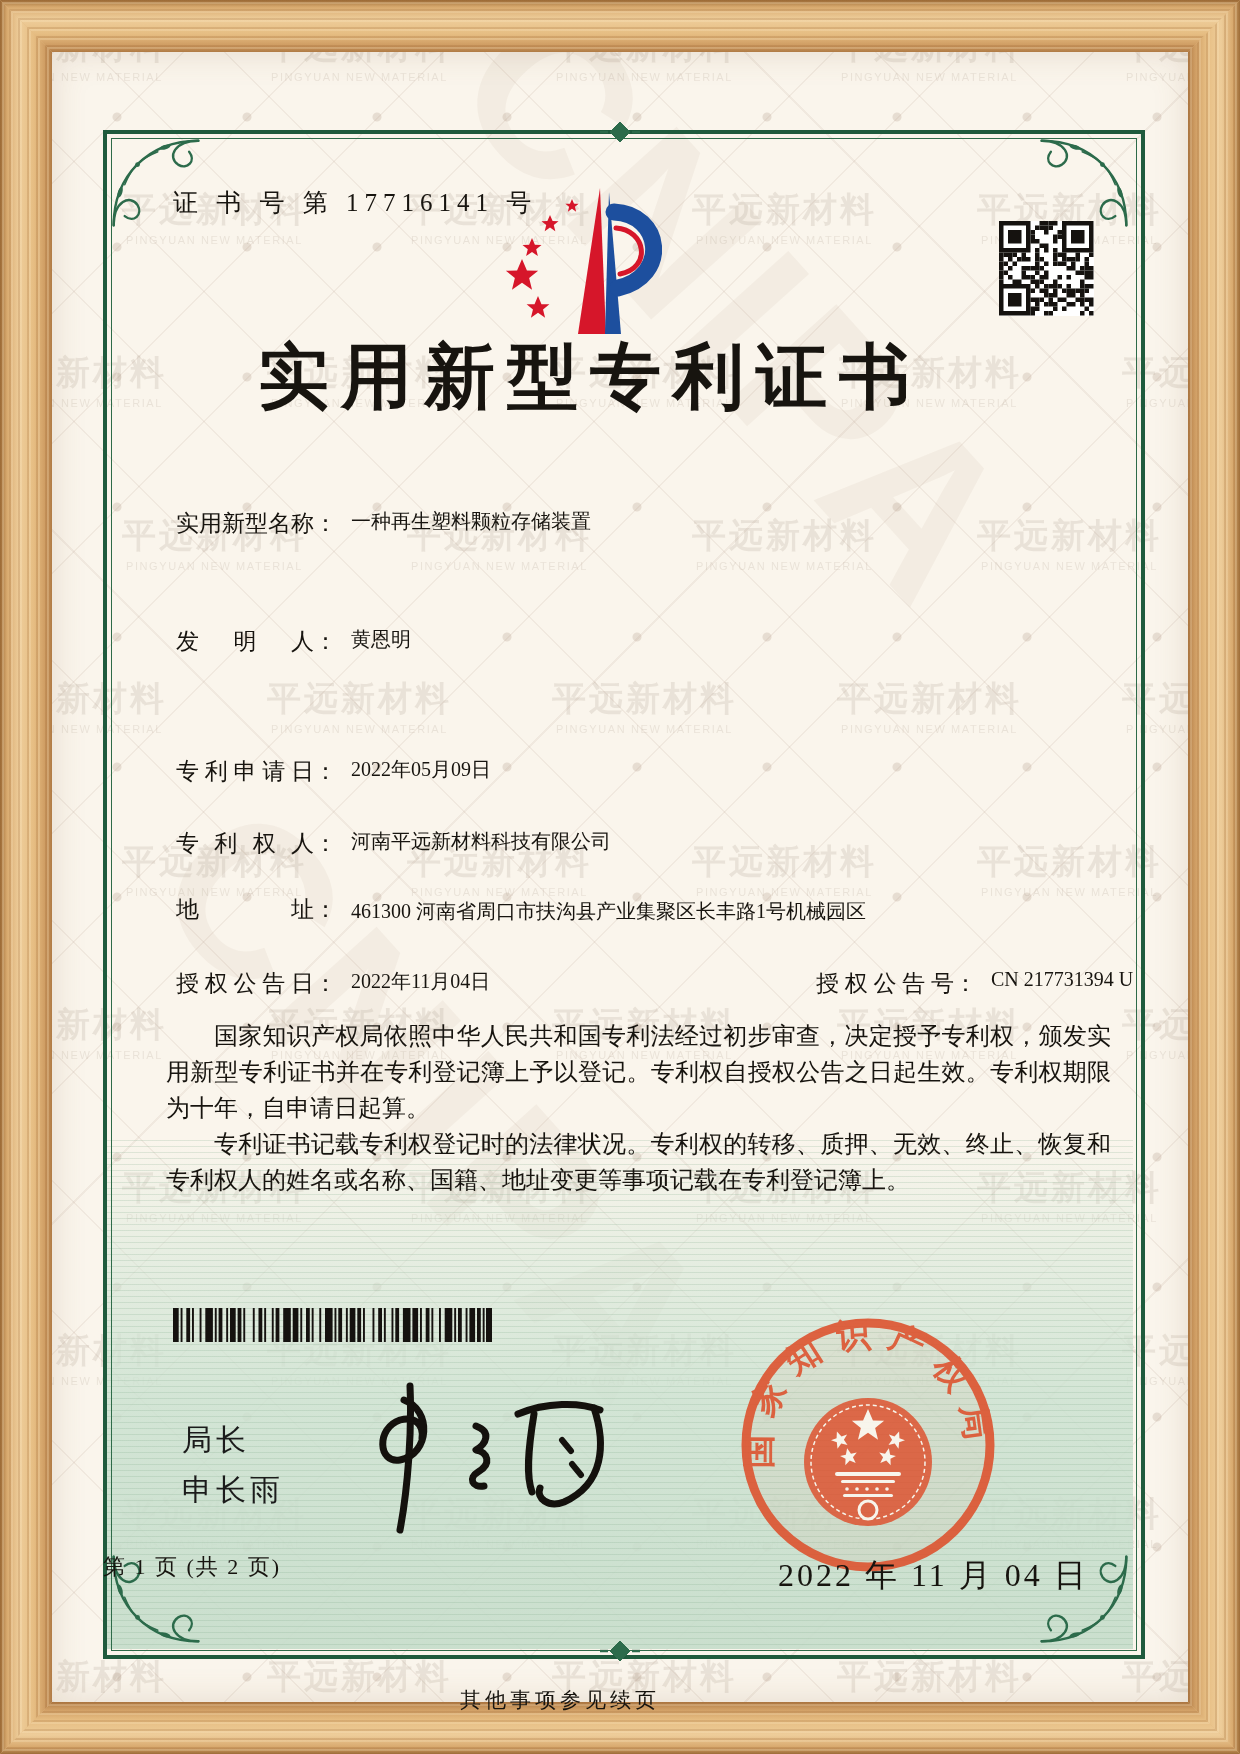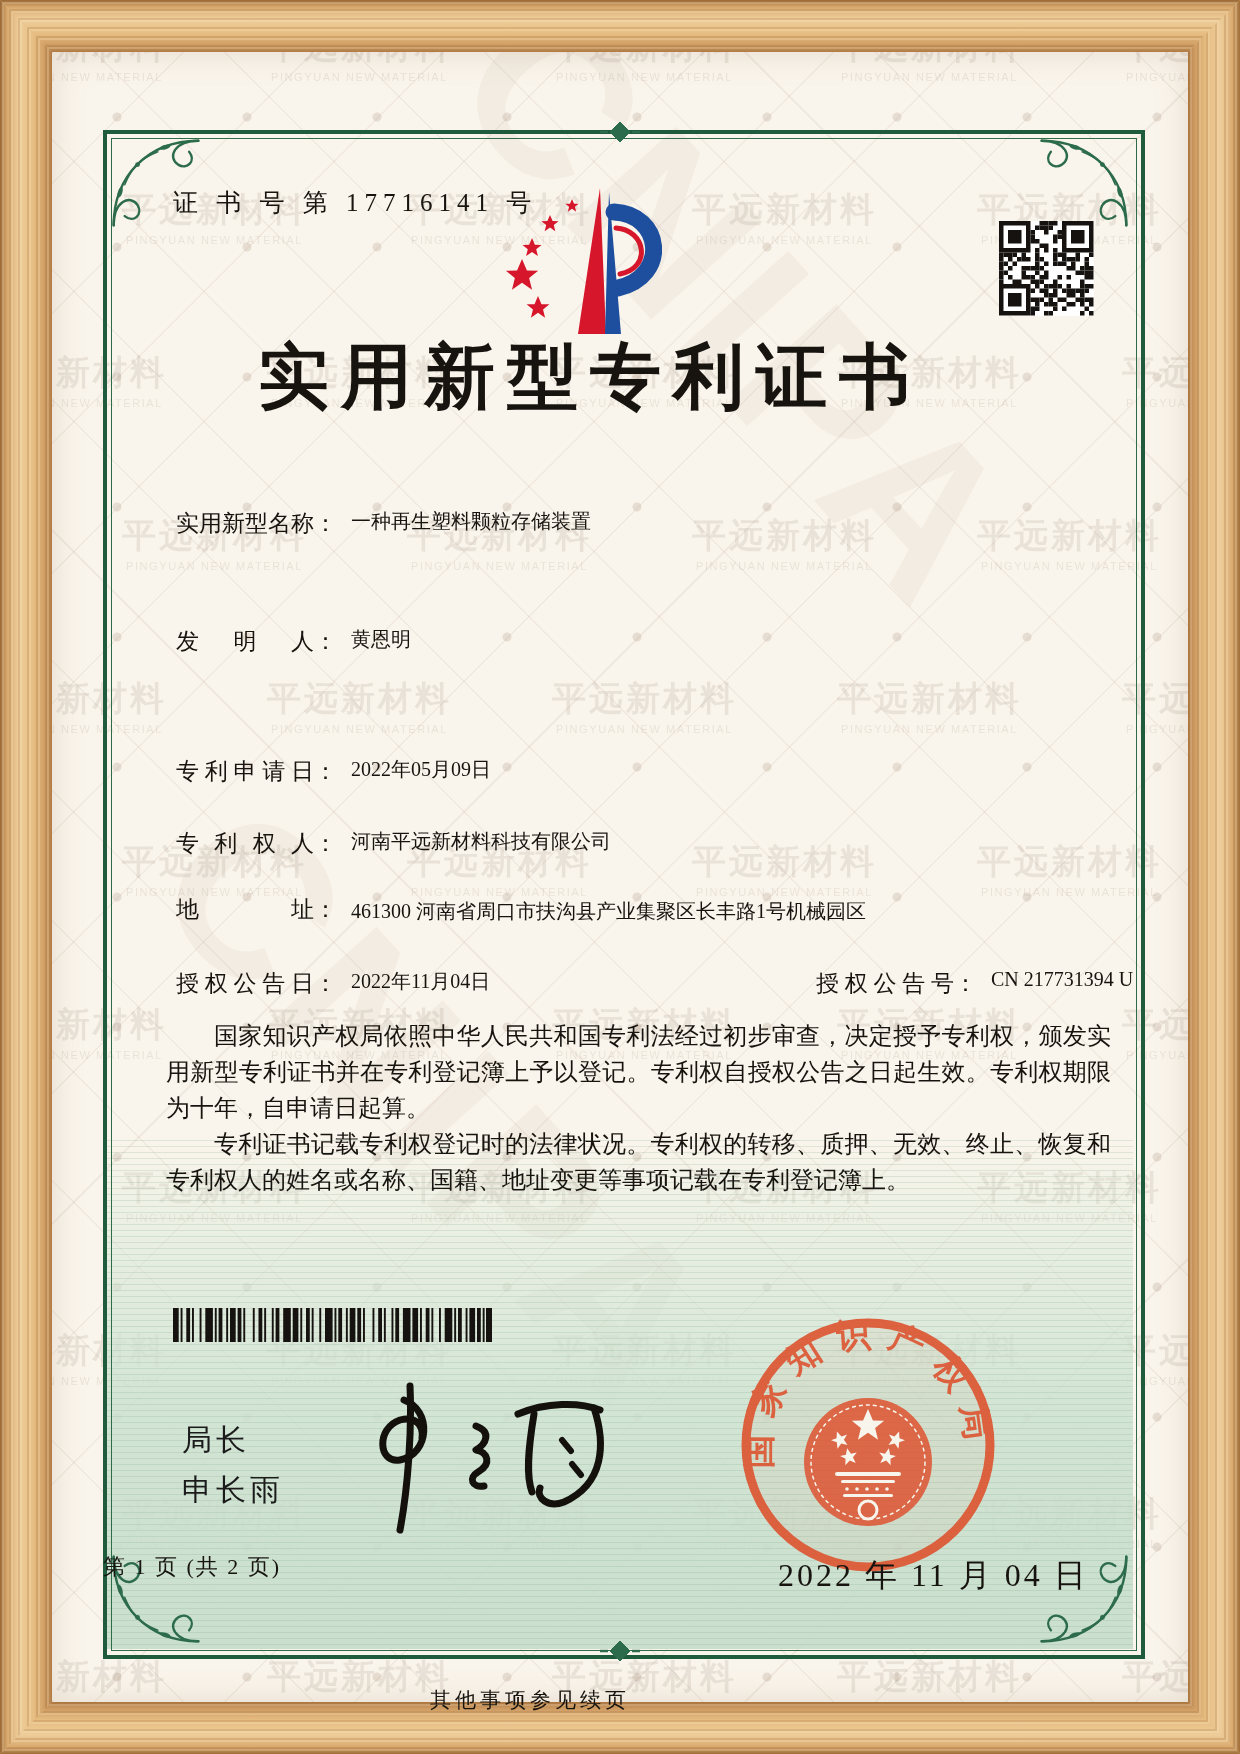--- a/index.html
+++ b/index.html
@@ -71,21 +71,21 @@
   .fvalue.wrap{white-space:normal;width:665px;line-height:34px;}
   .pair2{position:absolute;left:640px;top:0;}
   .paras{position:absolute;left:166px;top:1018px;width:945px;font-size:24px;line-height:36px;text-align:justify;}
   .paras p{margin:0;text-indent:2em;}
   .barcode{position:absolute;left:173px;top:1308px;width:320px;height:34px;}
   .director{position:absolute;left:182px;font-size:30px;font-family:"Liberation Sans","DejaVu Sans",sans-serif;letter-spacing:4px;color:#1b1b1b;}
   .sig{position:absolute;left:366px;top:1378px;width:250px;height:166px;}
   .seal{position:absolute;left:737px;top:1314px;width:262px;height:262px;mix-blend-mode:multiply;}
   .seal-date{position:absolute;left:778px;top:1510px;font-size:32px;letter-spacing:3px;z-index:6;margin-top:44px;}
   .page-ind{position:absolute;left:103px;top:1552px;width:1000px;font-size:22px;letter-spacing:2px;}
-  .note{position:absolute;left:0;top:1686px;width:1060px;text-align:center;font-size:21px;letter-spacing:4px;}
+  .note{position:absolute;left:0;top:1686px;width:1060px;text-align:center;font-size:21px;letter-spacing:4px;padding-left:30px;}
 </style>
 </head>
 <body>
 
 <div class="stage">
 
   <div class="strip top"></div>
   <div class="strip bottom"></div>
   <div class="strip left"></div>
   <div class="strip right"></div>

